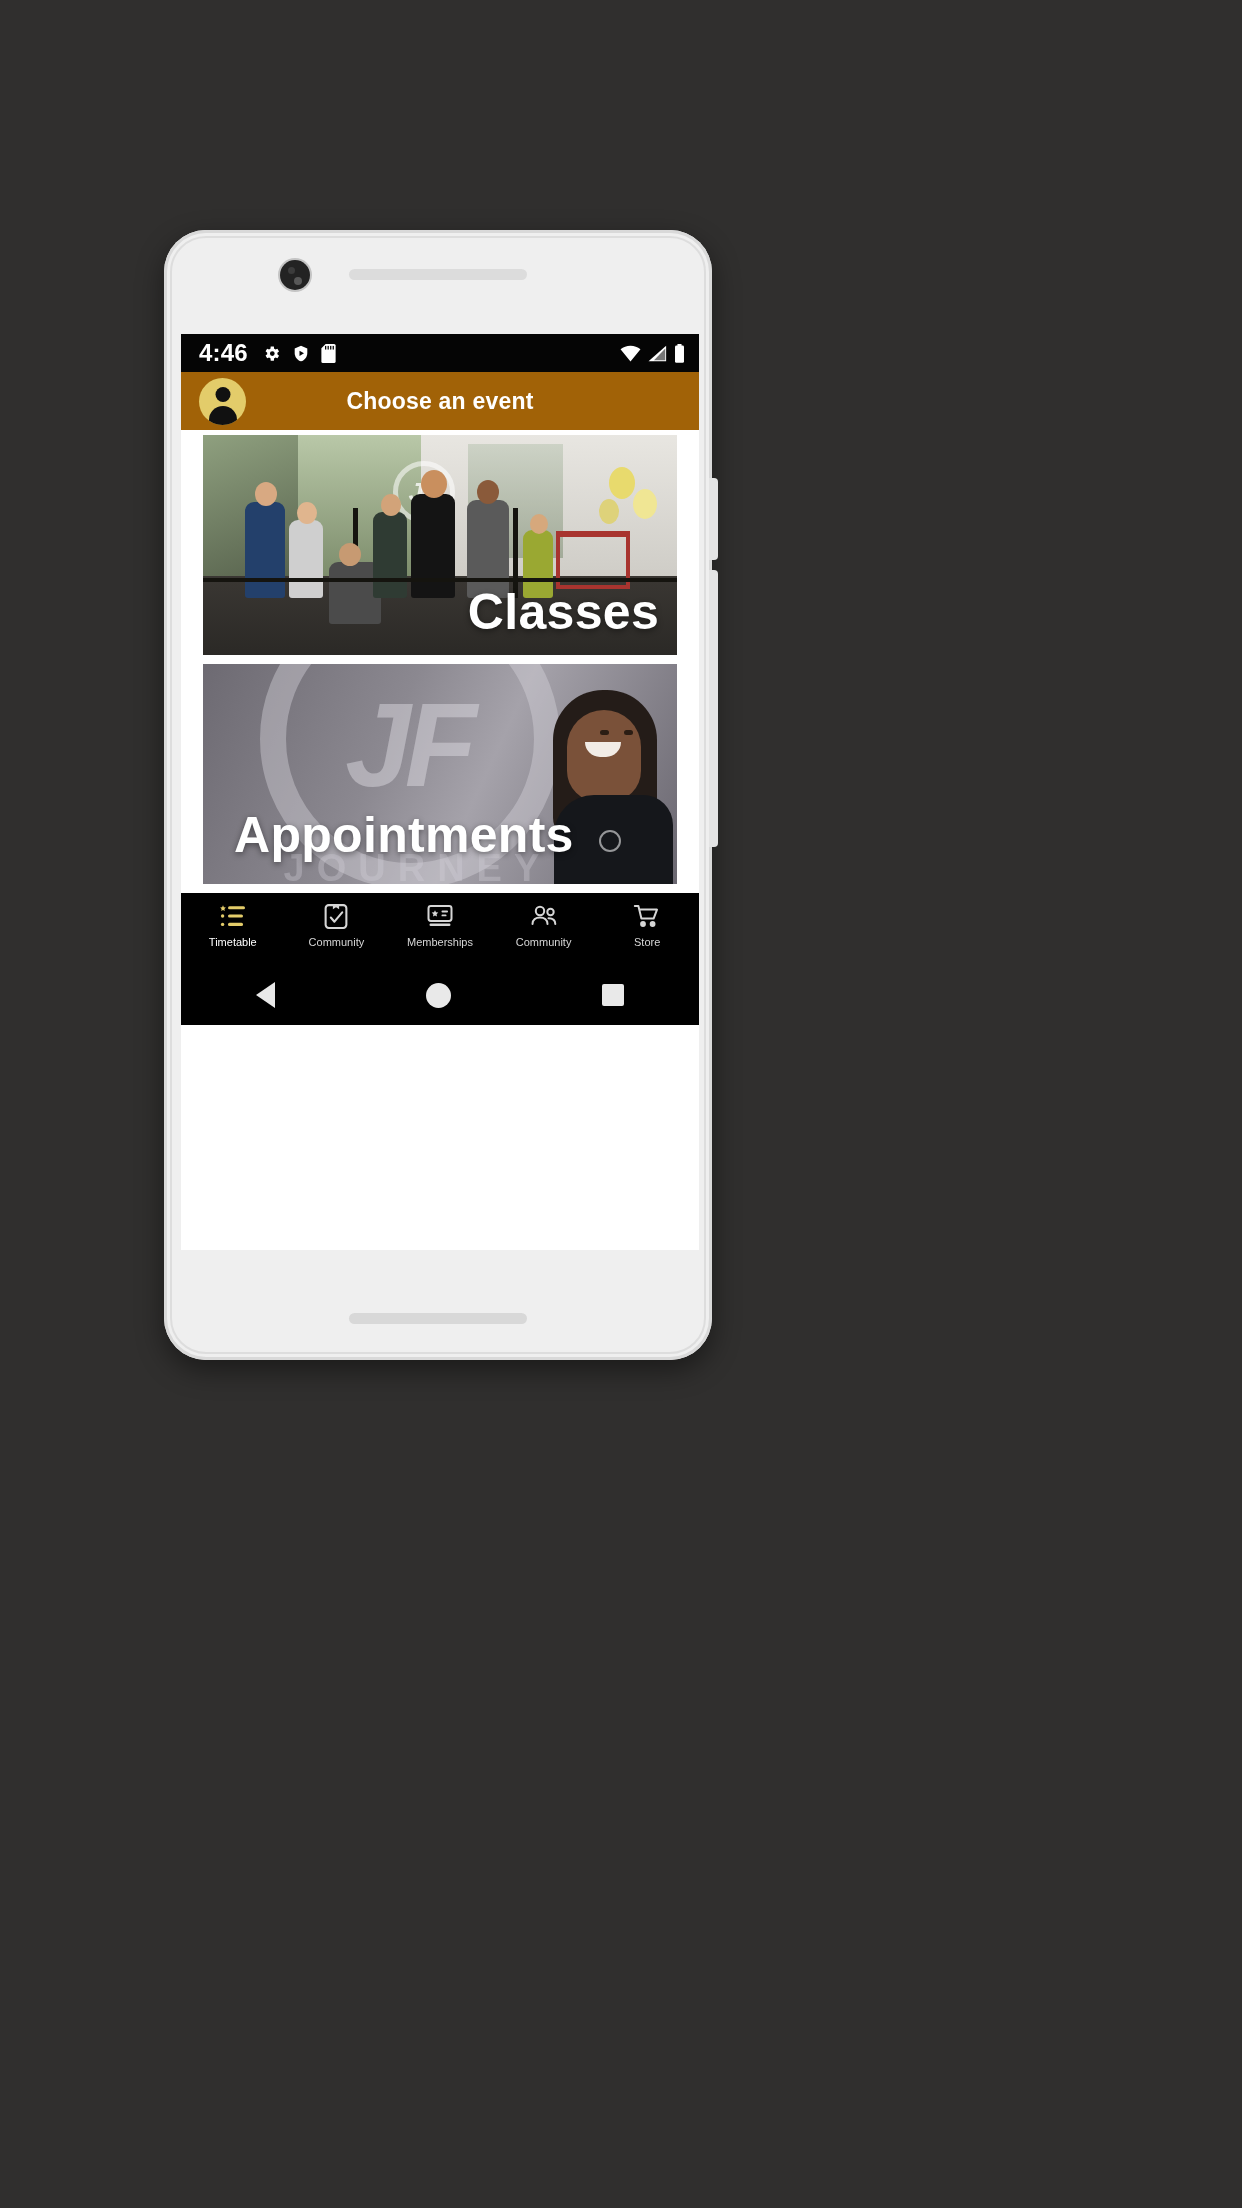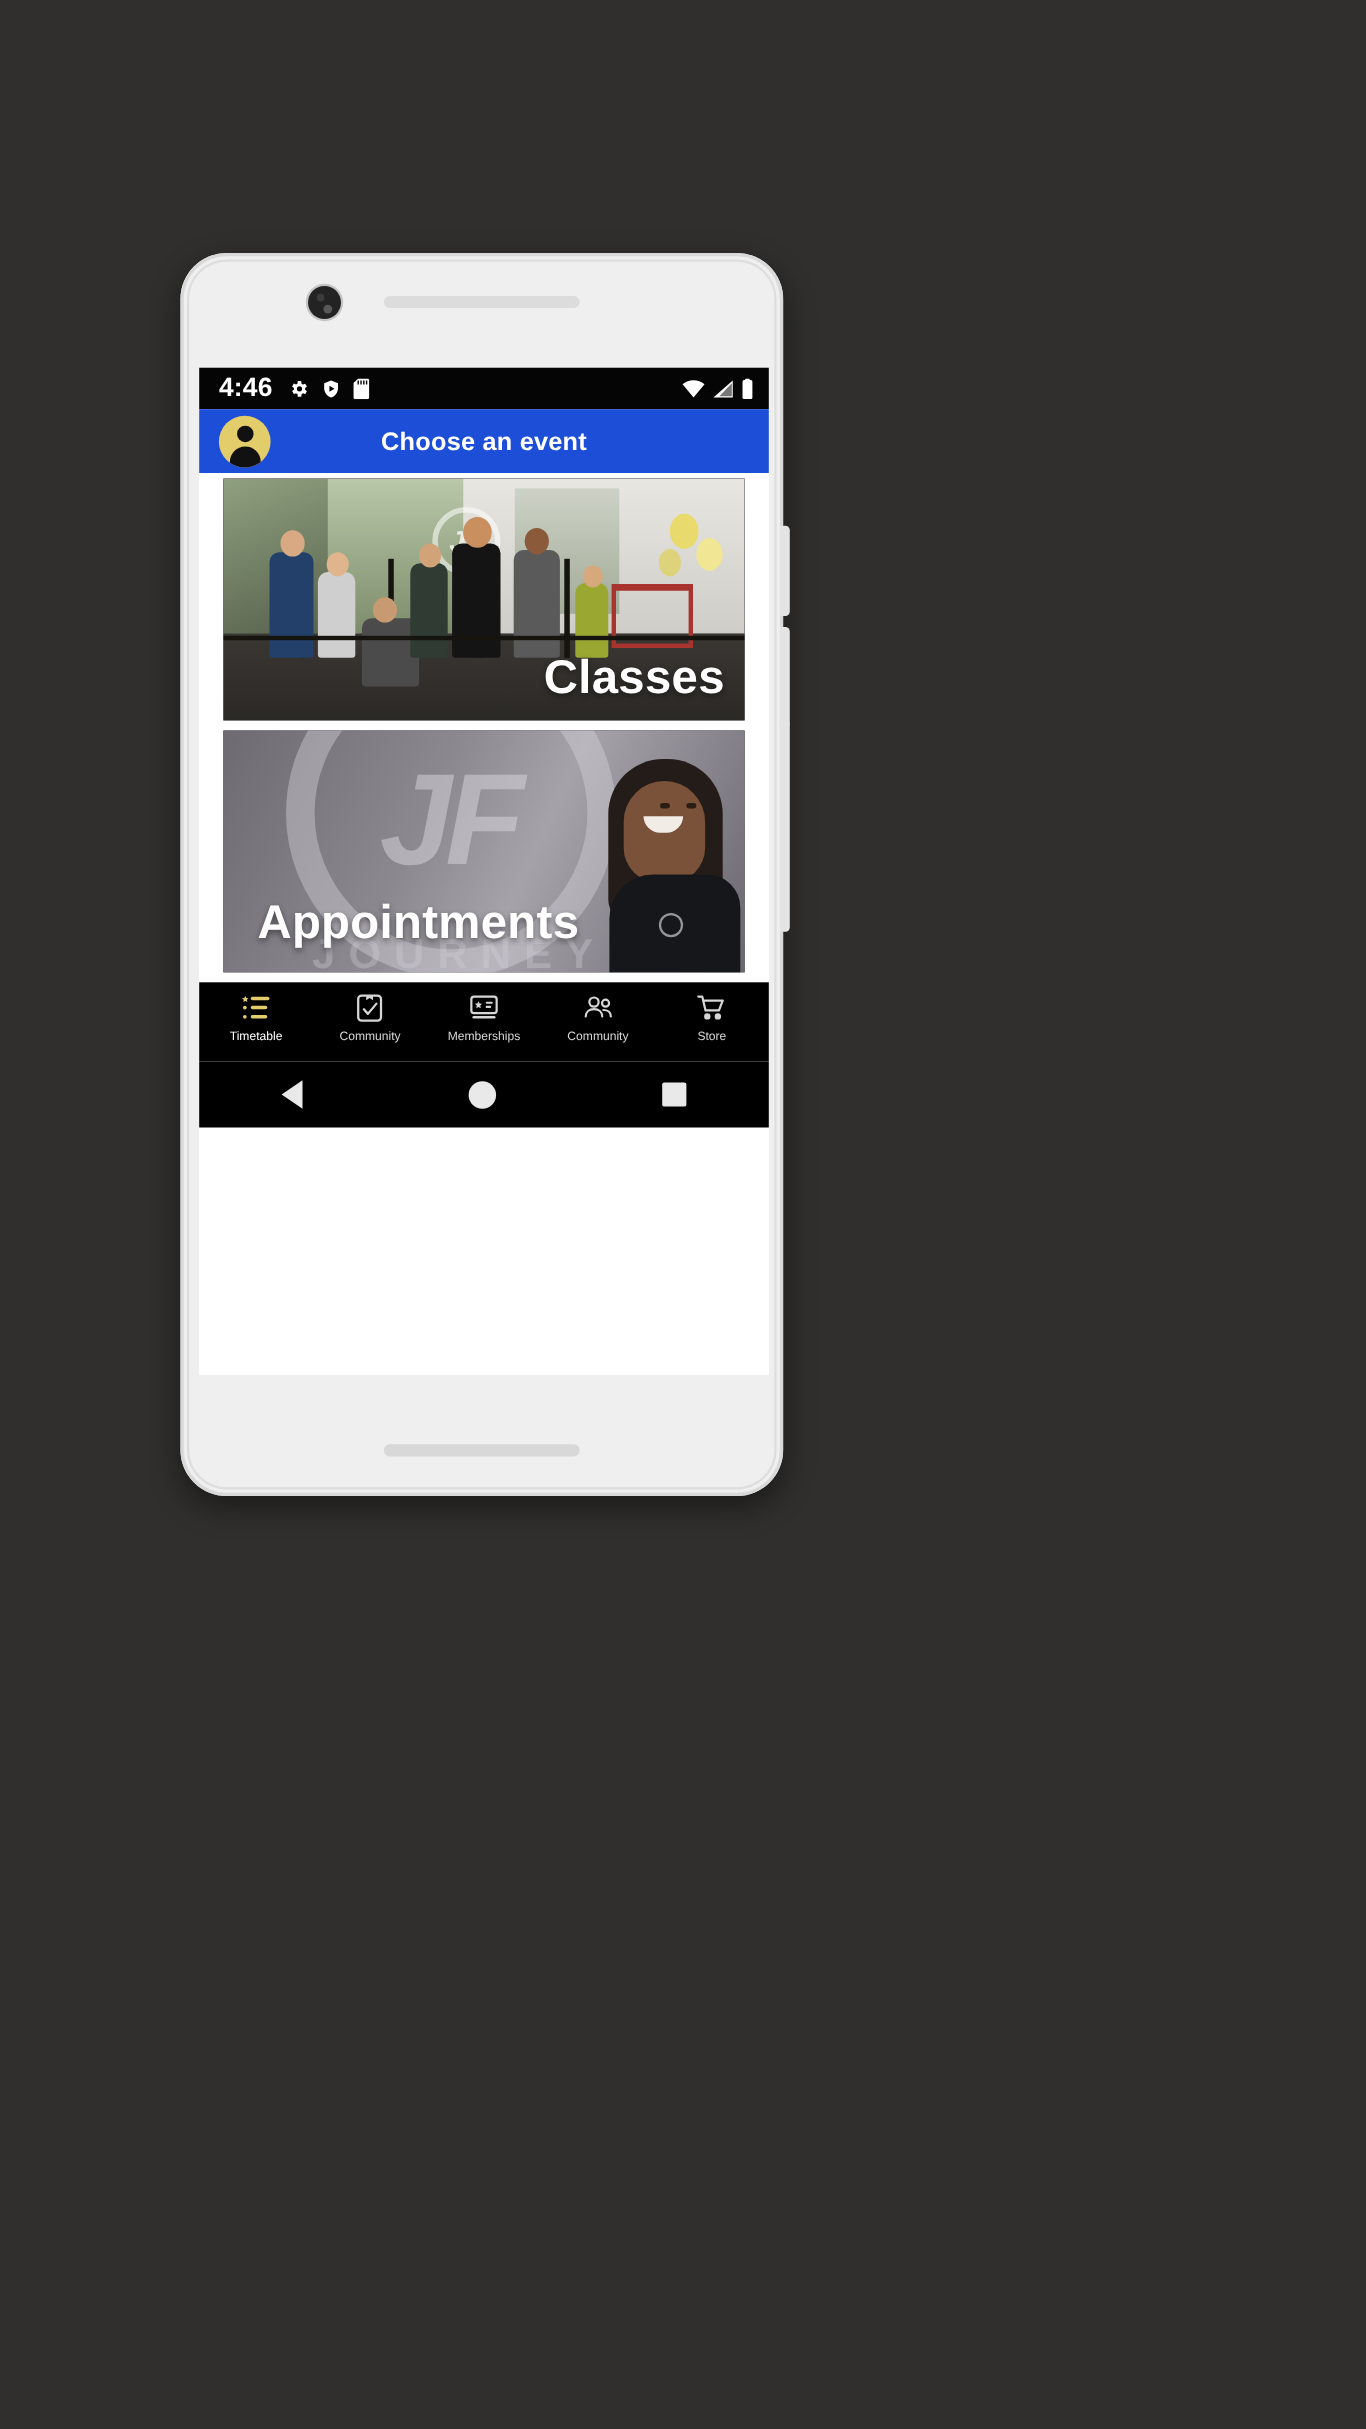--- a/index.html
+++ b/index.html
@@ -69,21 +69,21 @@
     color:#ffffff;
   }
   .sb-time{ font-size:24px; font-weight:700; letter-spacing:.2px; }
   .sb-left-icons{ display:flex; align-items:center; gap:11px; margin-left:14px; }
   .sb-spacer{ flex:1; }
   .sb-right-icons{ display:flex; align-items:center; gap:7px; }
   .sb-ico{ display:block; }
 
   
   .appbar{
-    height:58px; background:#1d4ed8;
+    height:58px; background:#a16207;
     display:flex; align-items:center; position:relative;
     padding-left:18px;
   }
   .avatar{
     width:47px; height:47px; border-radius:50%;
     background:#e3cc6a; position:relative; flex:0 0 auto;
     overflow:hidden;
   }
   .avatar .head{
     position:absolute; left:50%; top:9px; transform:translateX(-50%);
@@ -100,21 +100,21 @@
   }
 
   
   .content{ background:#fff; padding:3px 22px 0 22px; }
   .card{
     position:relative; width:474px; height:220px;
     margin-bottom:9px; overflow:hidden; background:#333;
   }
   .card:first-child{ margin-top:2px; }
   .card-label{
-    position:absolute; color:#fff; font-weight:700; font-size:43px;
+    position:absolute; color:#fff; font-weight:700; font-size:50px;
     letter-spacing:.3px; text-shadow:0 2px 6px rgba(0,0,0,.45);
     bottom:14px;
   }
   .lbl-right{ right:18px; }
   .lbl-left{ left:31px; bottom:20px; }
 
   
   .img-classes{ position:absolute; inset:0; background:#6d6a63; overflow:hidden; }
   .ic-floor{ position:absolute; left:0; right:0; bottom:0; height:36%;
     background:linear-gradient(#3a3733,#2b2926); }

